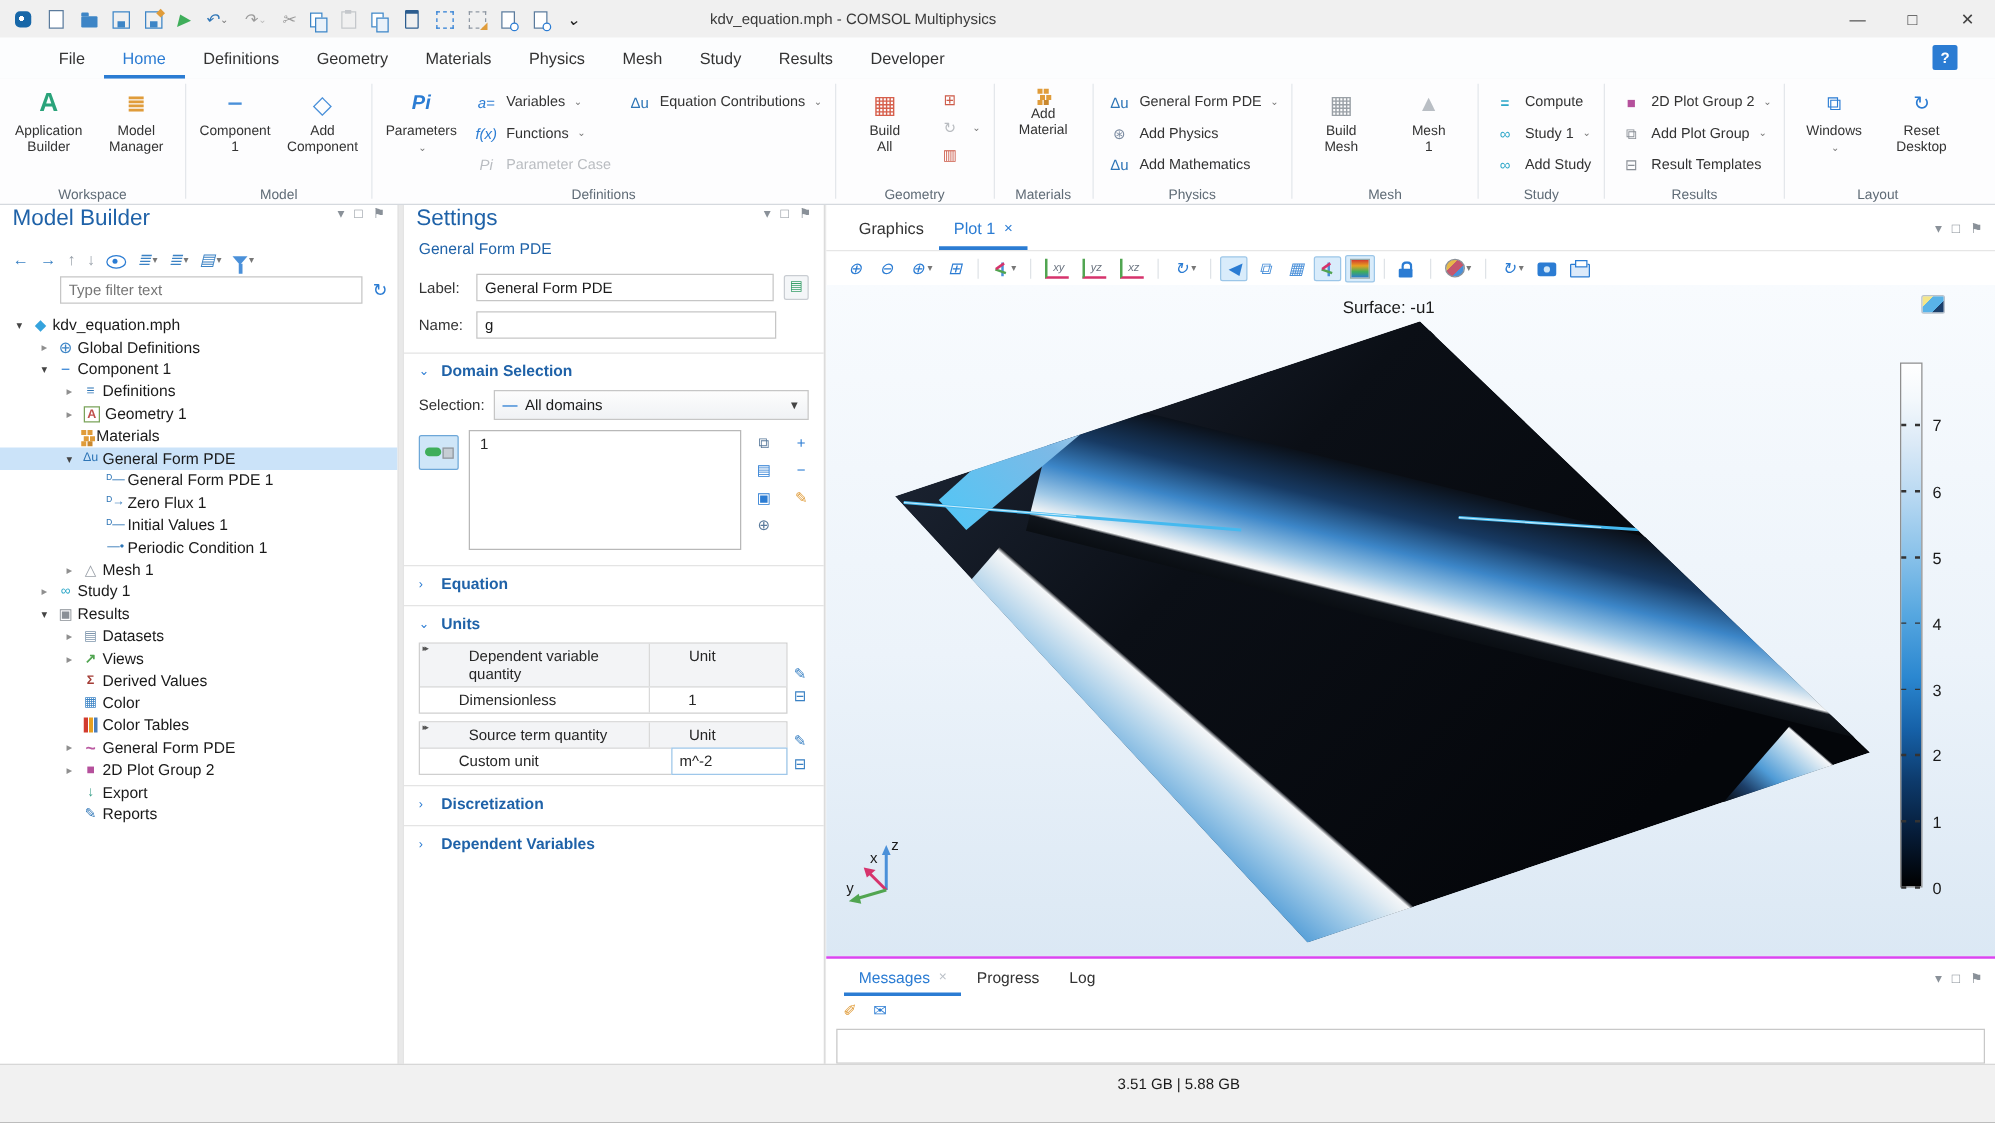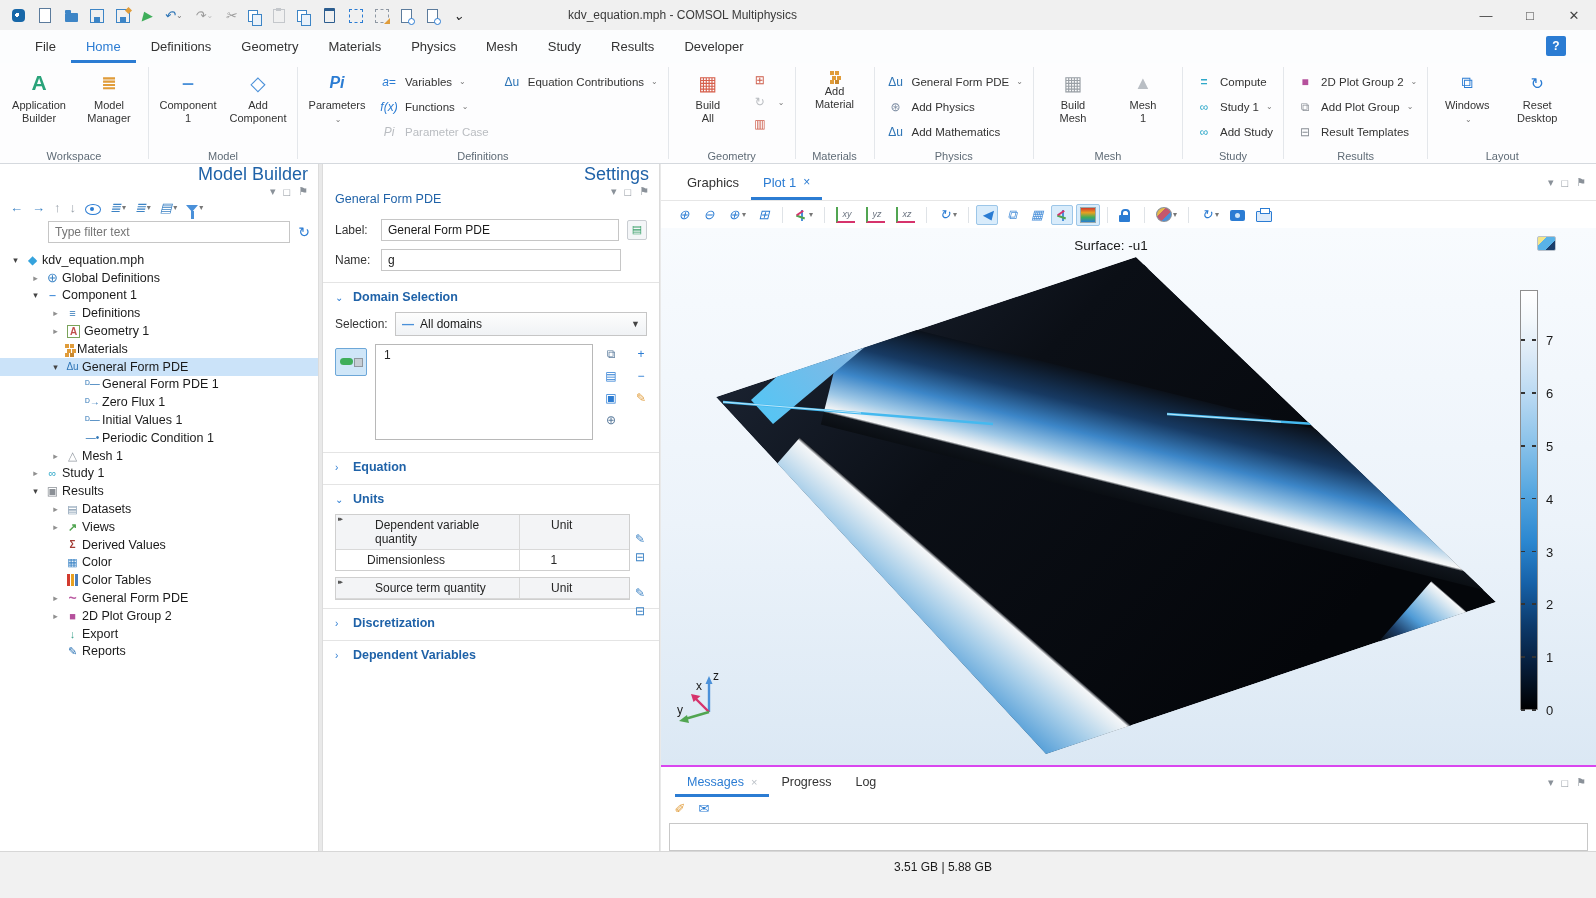--- a/index.html
+++ b/index.html
@@ -11,21 +11,21 @@
   #qat{display:flex;align-items:center;gap:4px;padding-left:8px;}
   .qbtn{display:flex;align-items:center;gap:1px;padding:3px 4px;border-radius:3px;}
   .qbtn.dis{opacity:.42;}
   .qglyph{font-size:13px;line-height:13px;}
   .qdd{font-size:8px;color:#777;}
   .qic{position:relative;display:inline-block;width:14px;height:14px;}
   #win-title{position:absolute;left:568px;top:0;height:30px;line-height:30px;font-size:12px;color:#3a3a3a;}
   #winctl{position:absolute;right:0;top:0;height:30px;display:flex;}
   .wbtn{width:44px;height:30px;display:flex;align-items:center;justify-content:center;color:#444;font-size:13px;}
   
-  #menubar{position:absolute;left:0;top:30px;width:100%;height:33px;background:#fcfdfe;display:flex;align-items:stretch;padding-left:20px;box-sizing:border-box;}
+  #menubar{position:absolute;left:0;top:30px;width:100%;height:33px;background:#fcfdfe;display:flex;align-items:stretch;padding-left:32px;box-sizing:border-box;}
   .mitem{padding:0 15px;line-height:33px;font-size:13px;color:#333;}
   .mitem.on{color:#2b7cd3;box-shadow:inset 0 -3px 0 #2b7cd3;}
   #help-btn{position:absolute;right:30px;top:36px;width:20px;height:20px;background:#2b7cd3;color:#fff;text-align:center;line-height:20px;border-radius:2px;font-weight:bold;}
   
   #ribbon{position:absolute;left:0;top:63px;width:100%;height:100px;background:#fdfdfe;border-bottom:1px solid #d5d9de;display:flex;align-items:stretch;overflow:hidden;}
   .rgroup{position:relative;display:flex;flex-direction:column;padding:4px 6px 14px 6px;}
   .rgc{display:flex;align-items:flex-start;gap:4px;flex:1;}
   .rgl{position:absolute;bottom:1px;left:0;right:0;text-align:center;font-size:11px;color:#5f6b76;}
   .rsep{width:1px;background:#e4e7eb;margin:4px 0;}
   .rbig{display:flex;flex-direction:column;align-items:center;min-width:58px;padding:2px 4px;}
@@ -56,21 +56,21 @@
   .i-study,.i-add-study,.i-study1{color:#2fa8c9;font-size:13px;}
   .i-plot-group-2d,.i-plot2d{color:#b5509c;font-size:13px;}
   .i-add-plot-group,.i-result-templates{color:#8a8f96;font-size:13px;}
   .i-windows,.i-reset-desktop{color:#2b7cd3;font-size:16px;}
   
   #main{position:absolute;left:0;top:164px;width:100%;height:688px;background:#e9e9e9;}
   .panel{position:absolute;top:0;bottom:0;background:#fff;}
   #mb-panel{left:0;width:318px;border-right:1px solid #dcdcdc;}
   #set-panel{left:322px;width:336px;border-right:1px solid #dcdcdc;border-left:1px solid #dcdcdc;}
   #gfx-panel{left:661px;right:0;}
-  .phead{display:flex;align-items:flex-end;height:34px;padding:0 10px;flex-direction:column;}
+  .phead{display:flex;align-items:flex-start;height:34px;padding:0 10px;}
   .ptitle{font-size:18px;color:#1f62a8;flex:0 0 auto;}
   .phctl{margin-left:auto;display:flex;gap:8px;color:#8a9199;font-size:11px;align-items:center;}
   
   #mb-toolbar{display:flex;align-items:center;gap:9px;padding:2px 10px 4px 10px;color:#3b82c4;font-size:13px;}
   #mb-toolbar .tbi{display:flex;align-items:center;gap:1px;}
   #mb-toolbar .gray{color:#9aa2ab;}
   #mb-filter-row{display:flex;align-items:center;gap:8px;padding:2px 8px;}
   #mb-filter{flex:1;height:20px;border:1px solid #c6c6c6;padding:0 6px;font-size:12px;color:#9a9a9a;font-family:"Liberation Sans",sans-serif;background:#fff;margin-left:40px;}
   #mb-refresh{color:#2b7cd3;font-size:14px;}
   #tree{margin-top:6px;overflow:hidden;}
@@ -733,20 +733,24 @@
       <div class="uicons" style="top:368px;">
         <span>✎</span>
         <span>⊟</span>
       </div>
 
       <div class="utbl">
         <span class="ucorner">▸▸</span>
         <div class="utr head">
           <div class="utc c1" style="padding-left:14px;">Source term quantity</div>
           <div class="utc c2">Unit</div>
+        </div>
+        <div class="utr">
+          <div class="utc c1">Custom unit</div>
+          <div class="utc c2 edit">m^-2</div>
         </div>
       </div>
       <div class="uicons" style="top:422px;">
         <span>✎</span>
         <span>⊟</span>
       </div>
 
       <div class="sec">
         <span class="chev">›</span>
         <span class="stitle">Discretization</span>

